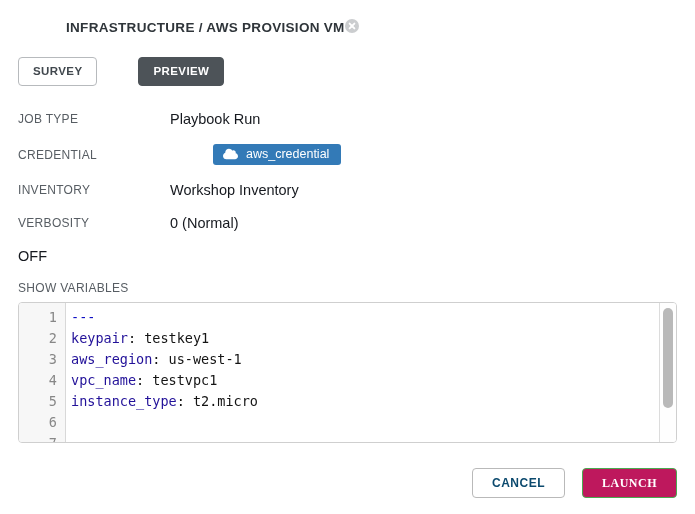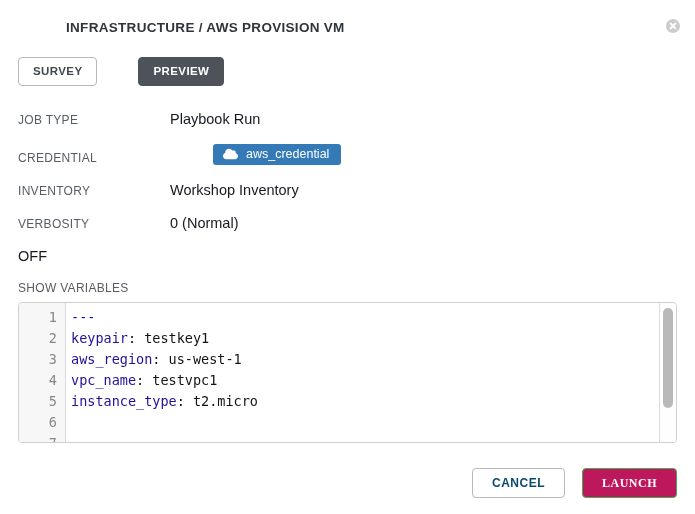--- a/index.html
+++ b/index.html
@@ -2,34 +2,34 @@
 <html><head>
 <meta charset="utf-8">
 <style>
   * { margin: 0; padding: 0; box-sizing: border-box; }
   html, body { width: 695px; height: 514px; background: #ffffff; overflow: hidden; }
   body { font-family: "Liberation Sans", sans-serif; color: #16191f; }
 
   .modal { width: 695px; height: 514px; padding: 18px 18px 0 18px; position: relative; background: #fff; }
 
   
-  .modal-header { display: flex; align-items: flex-start; justify-content: space-between; padding-left: 48px; }
+  .modal-header { display: flex; align-items: flex-start; justify-content: flex-start; padding-left: 48px; }
   .modal-title { font-size: 13.5px; font-weight: bold; color: #2f353a; letter-spacing: 0.3px; padding-top: 2px; }
   .close-btn { background: none; border: none; cursor: pointer; padding: 0; line-height: 0; margin-top: 1px; margin-right: -3px; }
 
   
   .tabs { margin-top: 22px; display: flex; gap: 13px; }
   .tab { font-family: "Liberation Sans", sans-serif; font-size: 11.5px; font-weight: bold; letter-spacing: 0.4px;
          padding: 7px 14px; border-radius: 4px; cursor: pointer; line-height: 1.1; }
   .tab-inactive { background: #ffffff; border: 1px solid #b7babd; color: #41484e; }
   .tab-active { background: #4d5358; border: 1px solid #4d5358; color: #ffffff; margin-left: 28px; }
 
   
   .details { margin-top: 25px; }
-  .detail-row { display: flex; align-items: flex-end; margin-bottom: 17px; }
+  .detail-row { display: flex; align-items: center; margin-bottom: 17px; }
   .detail-label { width: 152px; flex: none; font-size: 12px; color: #575d63; letter-spacing: 0.3px; padding-top: 1px; }
   .detail-value { font-size: 14.5px; color: #16191f; }
 
   .cred-badge { display: inline-flex; align-items: center; gap: 8px; background: #337ab7; color: #fff;
                 border-radius: 3px; padding: 3px 12px 4px 10px; font-size: 12.5px; cursor: pointer; border: none;
                 font-family: "Liberation Sans", sans-serif; margin-left: 43px; }
 
   .ev-label { font-size: 12px; color: #575d63; letter-spacing: 0.3px; margin-top: 1px; }
 
   

